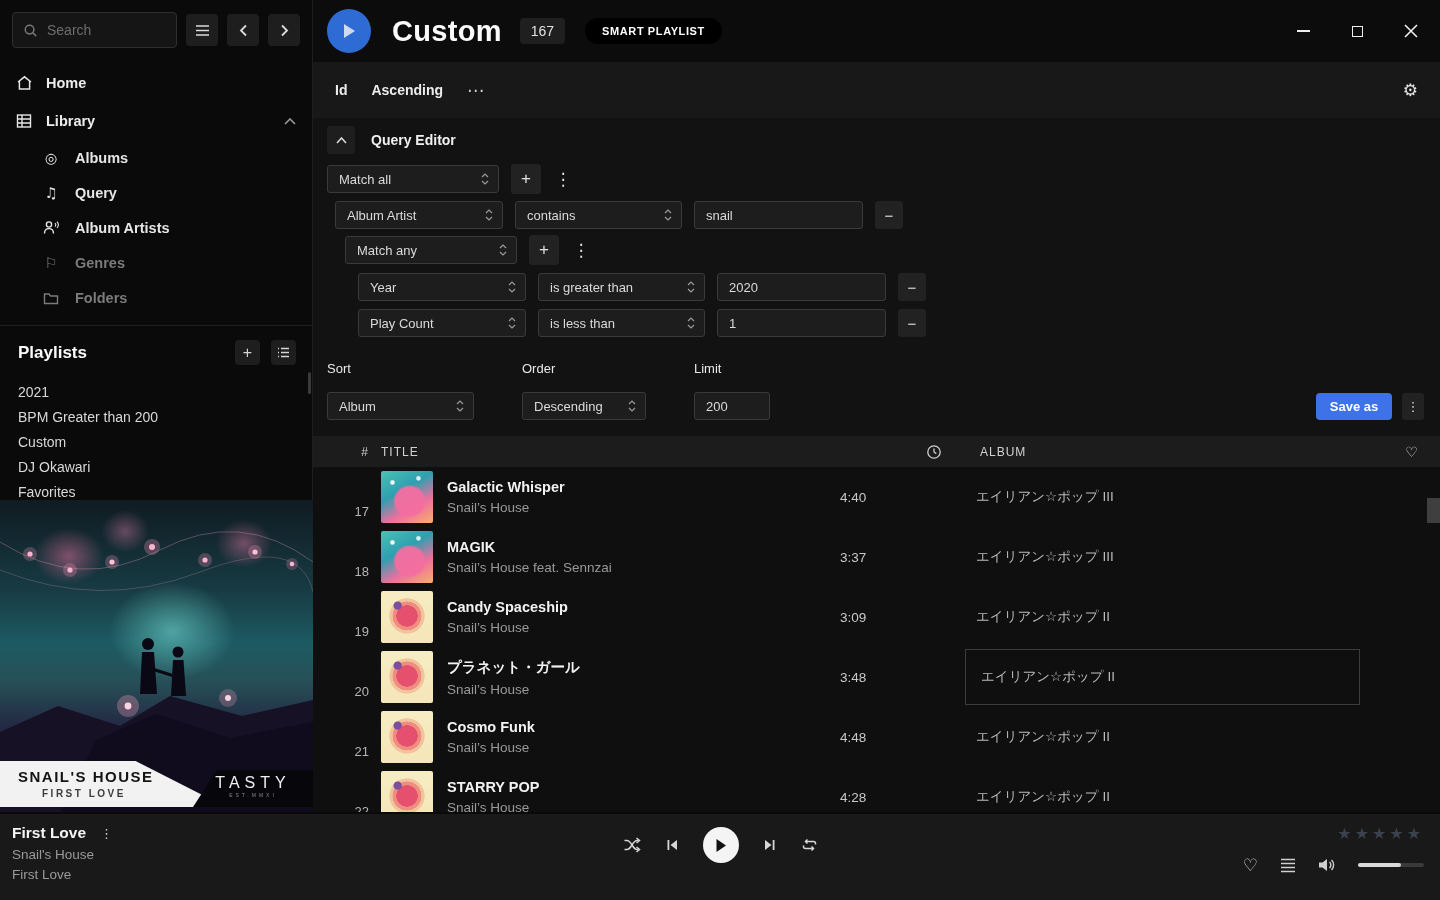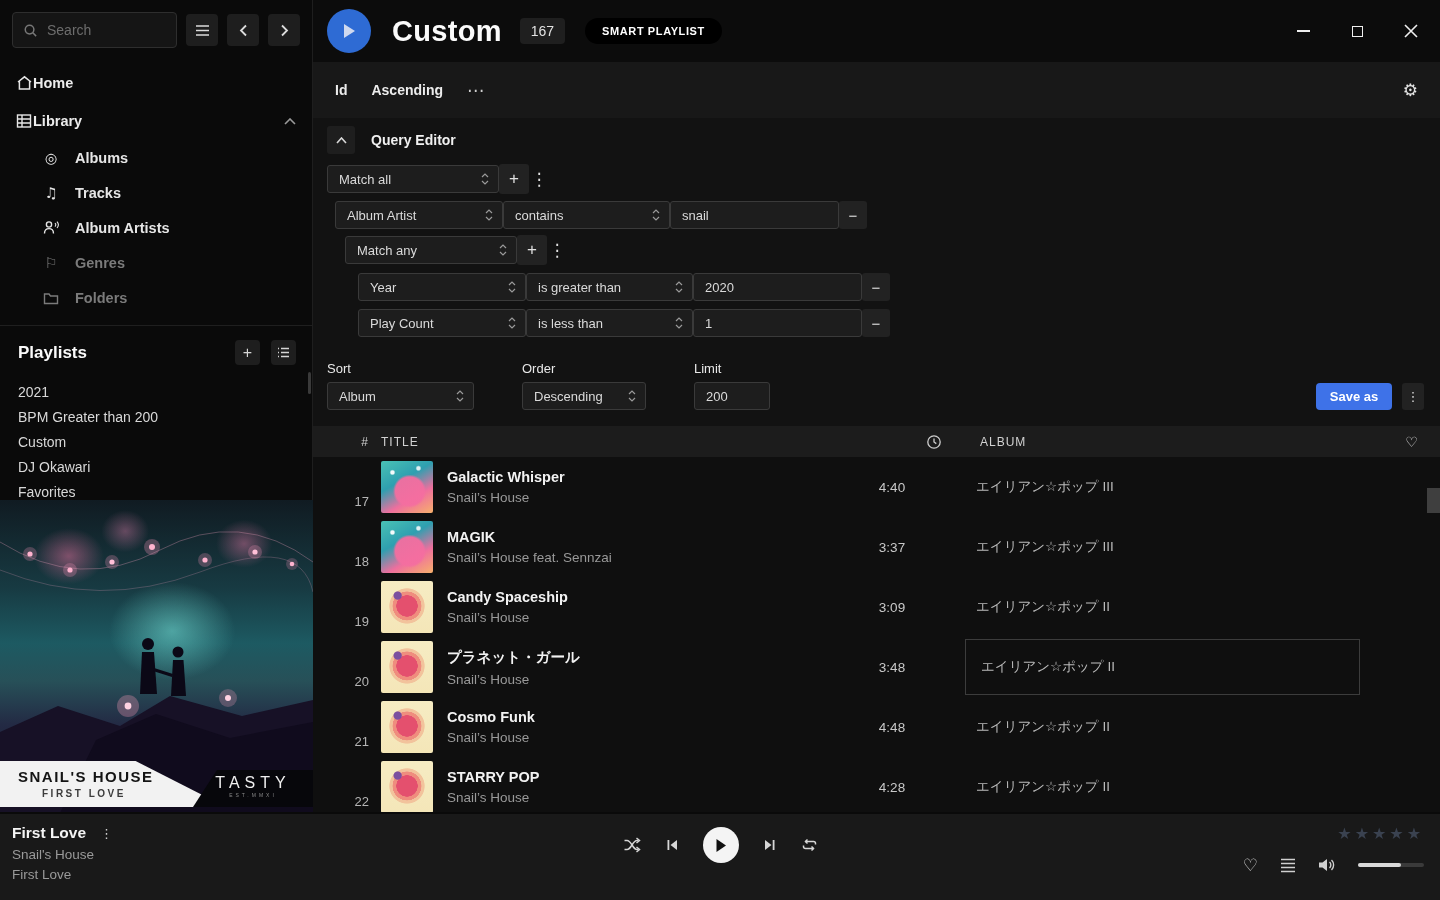--- a/index.html
+++ b/index.html
@@ -12,21 +12,21 @@
   .sidebar { width:313px; height:812px; background:#0a0a0a; border-right:1px solid #1e1e1e;
     display:flex; flex-direction:column; position:relative; }
   .side-topbar { display:flex; align-items:center; padding:12px 12px 10px 12px; gap:9px; }
   .search-box { width:166px; height:36px; background:#151515; border:1px solid #2e2e2e; border-radius:4px;
     display:flex; align-items:center; padding:0 10px; gap:9px; }
   .search-box input { background:transparent; border:none; outline:none; color:#cfcfcf; font-size:14px; width:110px; }
   .search-box input::placeholder { color:#6d6d6d; }
   .sq-btn { width:32px; height:32px; background:#1e1e1e; border-radius:4px; display:flex;
     align-items:center; justify-content:center; color:#dcdcdc; }
   .side-nav { padding-top:6px; }
-  .nav-item { height:38px; display:flex; align-items:center; padding:0 16px; 
+  .nav-item { height:38px; display:flex; align-items:center; padding:0 16px; gap:13px;
     font-weight:700; font-size:14.5px; color:#ececec; }
   .nav-item .spacer { flex:1; }
   .sub-item { height:35px; display:flex; align-items:center; padding-left:42px; gap:15px;
     font-weight:700; font-size:14.5px; color:#e6e6e6; }
   .sub-item.muted { color:#7b7b7b; }
   .sub-item .uni, .nav-item .uni { width:18px; text-align:center; font-family:"DejaVu Sans",sans-serif; font-weight:400; }
   .side-divider { height:1px; background:#1f1f1f; margin-top:10px; }
   .pl-header { display:flex; align-items:center; padding:14px 16px 10px 18px; }
   .pl-title { font-size:17px; font-weight:800; color:#fafafa; flex:1; }
   .mini-btn { width:25px; height:25px; background:#1e1e1e; border-radius:4px; display:flex;
@@ -77,40 +77,40 @@
   .query-section { background:#121212; padding:8px 16px 0 14px; }
   .qe-head { display:flex; align-items:center; gap:16px; }
   .qe-collapse { width:28px; height:28px; background:#1e1e1e; border-radius:3px; display:flex;
     align-items:center; justify-content:center; color:#d8d8d8; }
   .qe-title { font-size:14px; font-weight:700; color:#f0f0f0; }
   .ctl { height:28px; background:#1d1d1d; border:1px solid #3a3a3a; border-radius:3px;
     display:flex; align-items:center; font-size:13px; color:#dadada; }
   .select { justify-content:space-between; padding:0 9px 0 11px; }
   .select .sel-chev { color:#9a9a9a; display:flex; }
   input.ctl { padding:0 11px; outline:none; }
-  .q-row { display:flex; align-items:center; gap:0; }
+  .q-row { display:flex; align-items:center; gap:12px; }
   .g0 { margin-top:10px; }
   .g0-rules { margin-left:8px; margin-top:7px; }
   .g1 { margin-left:10px; margin-top:6px; }
   .g1-rules { margin-left:13px; }
   .g1-rules .q-row { margin-top:8px; }
   .w-match { width:172px; }
   .w-field { width:168px; }
   .w-op { width:167px; }
   .w-val { width:169px; }
   .qbtn { width:30px; height:30px; background:#222; border-radius:3px; display:flex;
     align-items:center; justify-content:center; font-size:17px; color:#e0e0e0; }
   .qbtn.slim { background:transparent; width:20px; }
   .qbtn.minus { width:28px; height:28px; font-size:15px; }
   .kebab { font-family:"DejaVu Sans",sans-serif; }
 
   .sol-row { display:flex; align-items:flex-end; margin-top:24px; padding-bottom:16px; }
   .sol-group { margin-right:48px; }
   .sol-group.limit { margin-right:0; }
-  .sol-label { font-size:13px; color:#e8e8e8; margin-bottom:6px; }
+  .sol-label { font-size:13px; color:#e8e8e8; margin-bottom:16px; }
   .w-sort { width:147px; } .w-order { width:124px; } .w-limit { width:76px; }
   .sol-spacer { flex:1; }
   .save-btn { width:76px; height:27px; background:var(--save-blue,#3e72e8); border-radius:4px;
     display:flex; align-items:center; justify-content:center; font-size:13px; font-weight:700; color:#fff; }
   .save-kebab { width:22px; height:27px; background:#222; border-radius:3px; margin-left:10px;
     display:flex; align-items:center; justify-content:center; color:#d8d8d8; font-size:13px; }
 
   
   .tgrid { display:grid; grid-template-columns:56px 12px 54px 12px 1fr 104px 440px 56px; align-items:center; }
   .thead { height:31px; background:#1c1c1c; font-size:12px; letter-spacing:1px; color:#d2d2d2; }
@@ -127,21 +127,21 @@
       radial-gradient(circle at 22% 22%, rgba(255,255,255,.95) 0 1.5px, transparent 3px),
       radial-gradient(circle at 72% 14%, rgba(255,255,255,.85) 0 1.5px, transparent 3px),
       radial-gradient(circle at 55% 58%, rgba(244,110,160,.95) 0 34%, transparent 40%),
       linear-gradient(150deg,#49c2b4 0%,#2f9fb0 38%,#ef6f9e 68%,#f7b06b 100%); }
   .art-cream { background:
       radial-gradient(circle at 32% 28%, #7a4fa0 0 7%, transparent 9%),
       radial-gradient(circle at 50% 48%, #e4506e 0 28%, #ef8d7e 29% 38%, #f2c39c 39% 46%, transparent 48%),
       linear-gradient(#f6ecc3,#f4e6b8); }
   .c-title .t { font-size:14.5px; font-weight:700; color:#f2f2f2; margin-bottom:5px; }
   .c-title .a { font-size:13.5px; color:#999; }
-  .c-dur { text-align:center; font-size:13.5px; color:#c9c9c9; }
+  .c-dur { text-align:left; font-size:13.5px; color:#c9c9c9; }
   .c-album { padding-left:32px; font-size:13.5px; color:#b9b9b9;
     font-family:"Liberation Sans","DejaVu Sans",sans-serif; }
   .album-edit-wrap { padding-left:0; }
   .album-edit-box { margin-left:21px; width:395px; height:56px; border:1px solid #3c3c3c;
     display:flex; align-items:center; padding-left:15px; }
   .v-scrollbar { position:absolute; right:0; top:31px; width:13px; height:25px; background:#3f3f3f; }
 
   
   .player { height:88px; background:#191919; border-top:2px solid #0a0a0a; position:relative; }
   .np { position:absolute; left:12px; top:10px; }
@@ -230,21 +230,21 @@
             <path d="M1 6 L6 1 L11 6"></path>
               </svg>
         </span>
       </div>
       <div class="sub-item">
         <span class="uni">◎</span>
         <span>Albums</span>
       </div>
       <div class="sub-item">
         <span class="uni">♫</span>
-        <span>Tracks</span>
+        <span>Query</span>
       </div>
       <div class="sub-item">
         <span style="display:flex;width:18px;justify-content:center">
           <svg width="16" height="15" viewBox="0 0 16 15" fill="none" stroke="#e6e6e6" stroke-width="1.4">
             <circle cx="6" cy="4.5" r="2.6"></circle>
                 <path d="M1.5 13.5 C1.5 10 3.5 8.6 6 8.6 C8.5 8.6 10.5 10 10.5 13.5"></path>
             <path d="M12 3 q1.6 1.8 0 3.6 M14 1.6 q2.8 3.2 0 6.4" stroke-width="1.1"></path>
               </svg>
         </span>
         <span>Album Artists</span>

